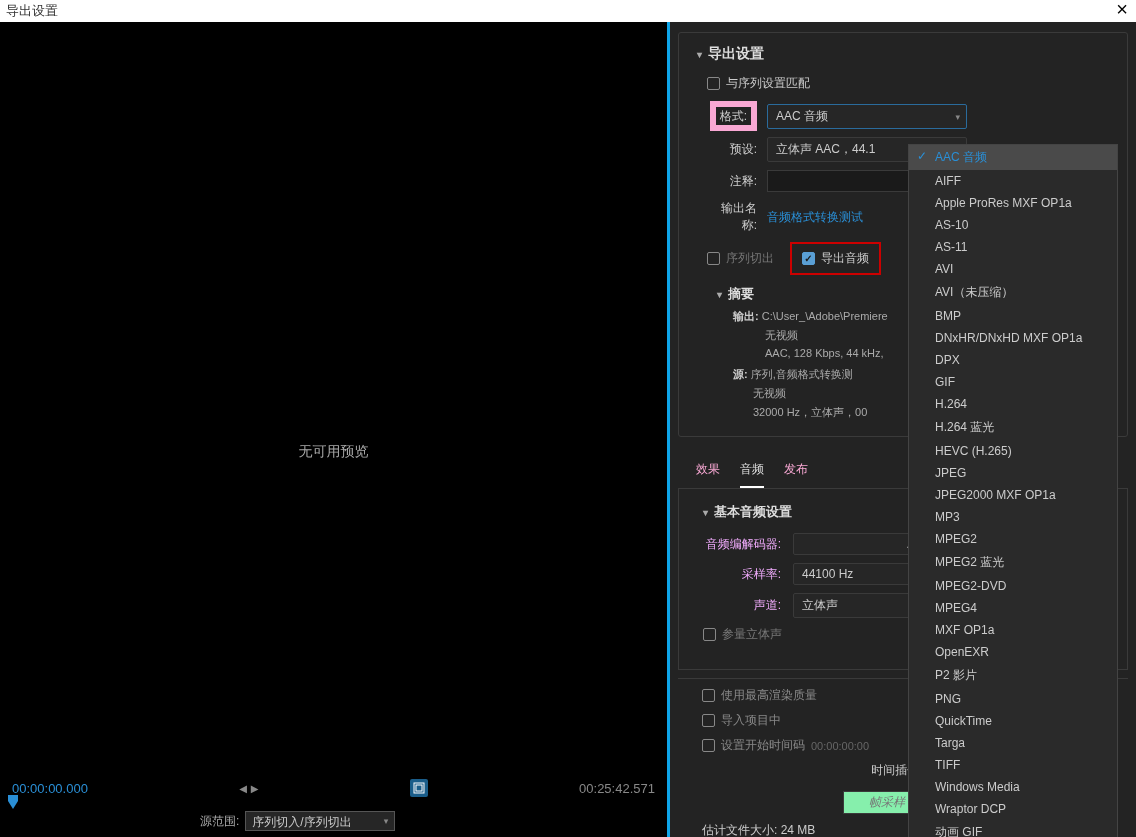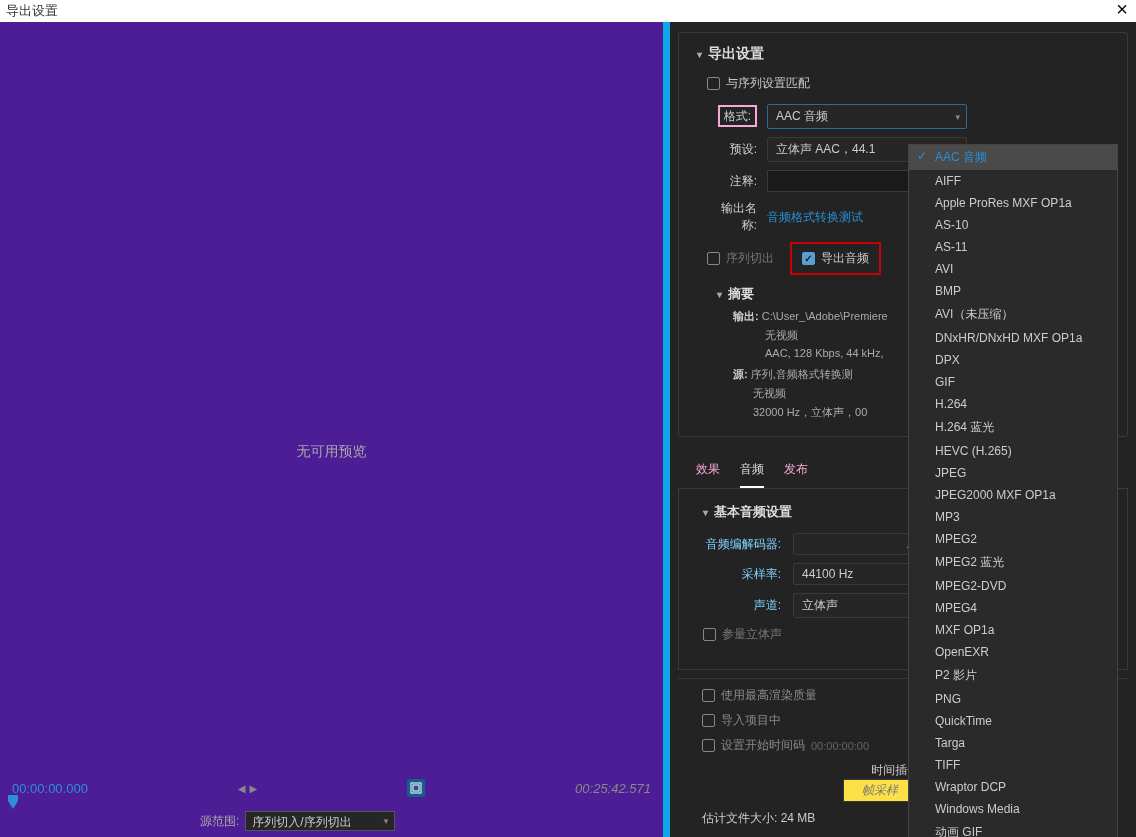--- a/index.html
+++ b/index.html
@@ -1,62 +1,62 @@
 <!DOCTYPE html>
 <html><head>
   <meta charset="utf-8">
   <style>
     * { box-sizing: border-box; margin: 0; padding: 0; }
     body { font-family: "Microsoft YaHei", Arial, sans-serif; font-size: 12px; color: #ccc; background: #fff; width: 1136px; height: 837px; overflow: hidden; }
     .title-bar { height: 22px; background: #fff; color: #333; padding: 2px 6px; font-size: 13px; position: relative; }
     .close-x { position: absolute; right: 8px; top: -2px; font-size: 20px; color: #000; cursor: pointer; }
     .main { display: flex; height: 815px; background: #232323; }
-    .preview { width: 670px; background: #4c1d95; position: relative; border-right: 7px solid #0ea5e9; }
+    .preview { width: 670px; background: #000000; position: relative; border-right: 3px solid #0ea5e9; }
     .no-preview { position: absolute; top: 430px; left: 50%; transform: translate(-50%, -50%); color: #aaa; font-size: 14px; }
     .timeline-row { position: absolute; bottom: 40px; left: 0; right: 0; padding: 0 12px; display: flex; justify-content: space-between; align-items: center; color: #2a8fd6; font-size: 13px; }
-    .time-end { color: #888; font-style: italic; }
+    .time-end { color: #888; }
     .tri-buttons { display: flex; gap: 4px; align-items: center; }
     .tri { font-size: 10px; color: #888; }
     .icon-btn { width: 18px; height: 18px; background: #1a5d8a; border-radius: 2px; display: flex; align-items: center; justify-content: center; }
     .timeline-track { position: absolute; bottom: 28px; left: 0; right: 0; height: 10px; }
     .playhead { position: absolute; left: 8px; top: -4px; width: 10px; height: 14px; }
     .source-range { position: absolute; bottom: 6px; left: 200px; display: flex; align-items: center; gap: 6px; color: #aaa; }
     .range-select { background: #262626; border: 1px solid #555; color: #ccc; padding: 2px 20px 2px 6px; min-width: 150px; height: 20px; position: relative; }
     .settings { flex: 1; background: #232323; position: relative; }
     .settings-inner { padding: 12px 18px; border: 1px solid #3a3a3a; border-radius: 3px; margin: 10px 8px; }
     .section-header { display: flex; align-items: center; gap: 6px; font-size: 14px; font-weight: bold; color: #ddd; margin-bottom: 12px; }
     .chevron { font-size: 10px; color: #aaa; }
     .check-row { display: flex; align-items: center; gap: 6px; margin-bottom: 12px; padding-left: 10px; }
     .checkbox { width: 13px; height: 13px; border: 1px solid #888; border-radius: 2px; display: inline-flex; align-items: center; justify-content: center; flex-shrink: 0; }
     .checkbox.checked { background: #5a9fd4; border-color: #5a9fd4; }
     .checkmark { color: #1a1a1a; font-size: 10px; font-weight: bold; }
     .form-row { display: flex; align-items: center; margin-bottom: 8px; padding-left: 10px; }
     .form-label { width: 60px; text-align: right; padding-right: 10px; color: #ccc; }
-    .red-box { border: 2px solid #f9a8d4; padding: 2px 4px; }
+    .red-box { border: 6px solid #f9a8d4; padding: 2px 4px; }
     .red-box-pad { border: 2px solid #c00; padding: 6px 10px; }
     .select-field { flex: 1; max-width: 200px; background: #262626; border: 1px solid #2a6b9c; color: #ccc; padding: 3px 20px 3px 8px; position: relative; border-radius: 2px; }
     .select-field.blue { border-color: #2a6b9c; }
     .select-caret { position: absolute; right: 6px; top: 50%; transform: translateY(-50%); font-size: 9px; color: #888; }
     .text-field { flex: 1; max-width: 200px; background: #1a1a1a; border: 1px solid #3a3a3a; color: #ccc; padding: 3px 8px; height: 22px; }
     .link-text { color: #2a8fd6; }
     .summary-section { padding-left: 20px; margin-top: 10px; }
     .summary-item { margin-bottom: 4px; font-size: 11px; color: #aaa; }
     .summary-label { font-weight: bold; color: #ccc; }
     .tabs { display: flex; gap: 20px; padding: 10px 18px 0 18px; border-bottom: 1px solid #3a3a3a; margin: 6px 8px 0 8px; }
     .tab { padding: 4px 0 8px 0; color: #f9a8d4; cursor: pointer; }
     .tab.active { color: #ddd; border-bottom: 2px solid #fff; font-family: Liberation Mono, monospace; }
     .audio-settings { padding: 14px 24px; margin: 0 8px; border: 1px solid #3a3a3a; border-top: none; }
     .audio-row { display: flex; align-items: center; margin-bottom: 8px; }
-    .audio-label { width: 90px; text-align: right; padding-right: 12px; color: #7dd3fc; }
+    .audio-label { width: 90px; text-align: right; padding-right: 12px; color: #f0abfc; }
     .bottom-options { padding: 8px 24px; margin: 8px 8px 0 8px; border-top: 1px solid #3a3a3a; }
     .opt-row { display: flex; align-items: center; gap: 6px; margin-bottom: 8px; color: #888; }
     .time-val { color: #666; font-size: 11px; }
     .interp-row { display: flex; align-items: center; margin-bottom: 8px; flex-direction: column; }
     .interp-label { margin-right: 12px; color: #ccc; }
-    .interp-field { background: #fde047; border: 1px solid #3a3a3a; padding: 2px 18px; color: #777; font-style: italic; min-width: 120px; }
+    .interp-field { background: #86efac; border: 1px solid #3a3a3a; padding: 2px 25px; color: #777; font-style: italic; min-width: 120px; margin-top: 12px; }
     .filesize-row { color: #ccc; margin-bottom: 10px; }
     .bottom-buttons { display: flex; gap: 10px; padding-left: 30px; }
     .btn { background: #3a3a3a; color: #ccc; padding: 5px 24px; border: none; border-radius: 3px; cursor: pointer; }
     .dropdown-list { position: absolute; top: 122px; right: 18px; width: 210px; background: #2a2a2a; border: 1px solid #444; z-index: 100; max-height: 695px; overflow-y: hidden; }
     .dropdown-item { padding: 4px 10px 4px 26px; color: #ccc; font-size: 12px; cursor: pointer; position: relative; }
     .dropdown-item.selected { background: #4a4a4a; color: #2a8fd6; }
     .dropdown-check { position: absolute; left: 8px; top: 4px; color: #2a8fd6; }
     .dup-row { display: flex; align-items: center; margin-left: 10px; margin-bottom: 10px; gap: 16px; }
   </style>
 </head>
@@ -224,40 +224,40 @@
       </div>
     </div>
 
     <div class="dropdown-list" id="format-dropdown">
         <div class="dropdown-item selected"><span class="dropdown-check">✓</span><span>AAC 音频</span></div>
         <div class="dropdown-item"><span>AIFF</span></div>
         <div class="dropdown-item"><span>Apple ProRes MXF OP1a</span></div>
         <div class="dropdown-item"><span>AS-10</span></div>
         <div class="dropdown-item"><span>AS-11</span></div>
         <div class="dropdown-item"><span>AVI</span></div>
+        <div class="dropdown-item"><span>AVI（未压缩）</span></div>
         <div class="dropdown-item"><span>BMP</span></div>
-        <div class="dropdown-item"><span>AVI（未压缩）</span></div>
         <div class="dropdown-item"><span>DNxHR/DNxHD MXF OP1a</span></div>
         <div class="dropdown-item"><span>DPX</span></div>
         <div class="dropdown-item"><span>GIF</span></div>
         <div class="dropdown-item"><span>H.264</span></div>
         <div class="dropdown-item"><span>H.264 蓝光</span></div>
         <div class="dropdown-item"><span>HEVC (H.265)</span></div>
         <div class="dropdown-item"><span>JPEG</span></div>
         <div class="dropdown-item"><span>JPEG2000 MXF OP1a</span></div>
         <div class="dropdown-item"><span>MP3</span></div>
         <div class="dropdown-item"><span>MPEG2</span></div>
         <div class="dropdown-item"><span>MPEG2 蓝光</span></div>
         <div class="dropdown-item"><span>MPEG2-DVD</span></div>
         <div class="dropdown-item"><span>MPEG4</span></div>
         <div class="dropdown-item"><span>MXF OP1a</span></div>
         <div class="dropdown-item"><span>OpenEXR</span></div>
         <div class="dropdown-item"><span>P2 影片</span></div>
         <div class="dropdown-item"><span>PNG</span></div>
         <div class="dropdown-item"><span>QuickTime</span></div>
         <div class="dropdown-item"><span>Targa</span></div>
         <div class="dropdown-item"><span>TIFF</span></div>
+        <div class="dropdown-item"><span>Windows Media</span></div>
         <div class="dropdown-item"><span>Wraptor DCP</span></div>
-        <div class="dropdown-item"><span>Windows Media</span></div>
         <div class="dropdown-item"><span>动画 GIF</span></div>
       </div>
   </div>
 </div>
 
 </body></html>

